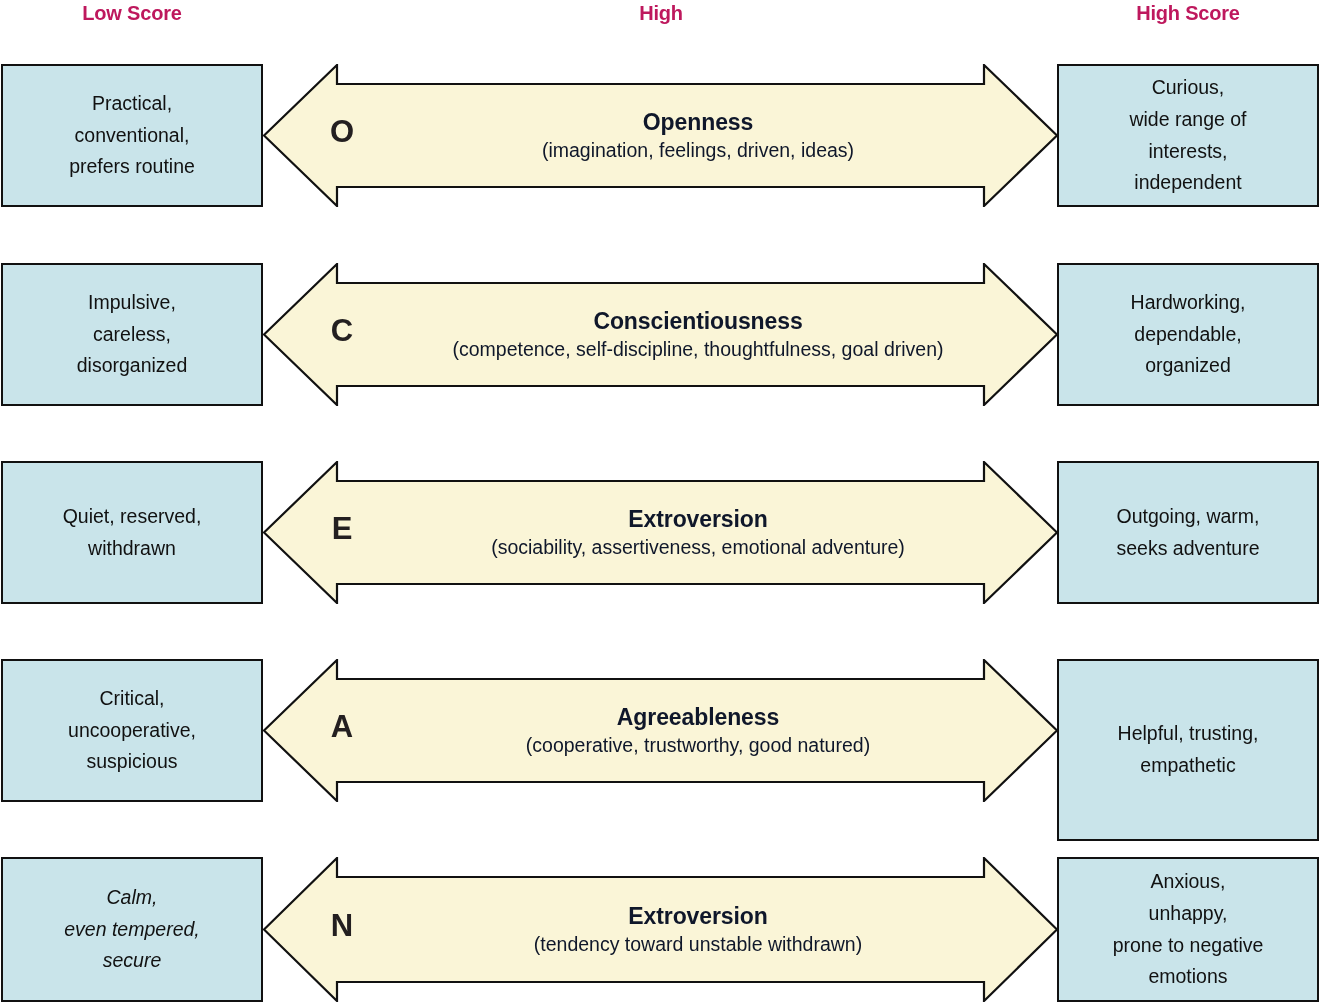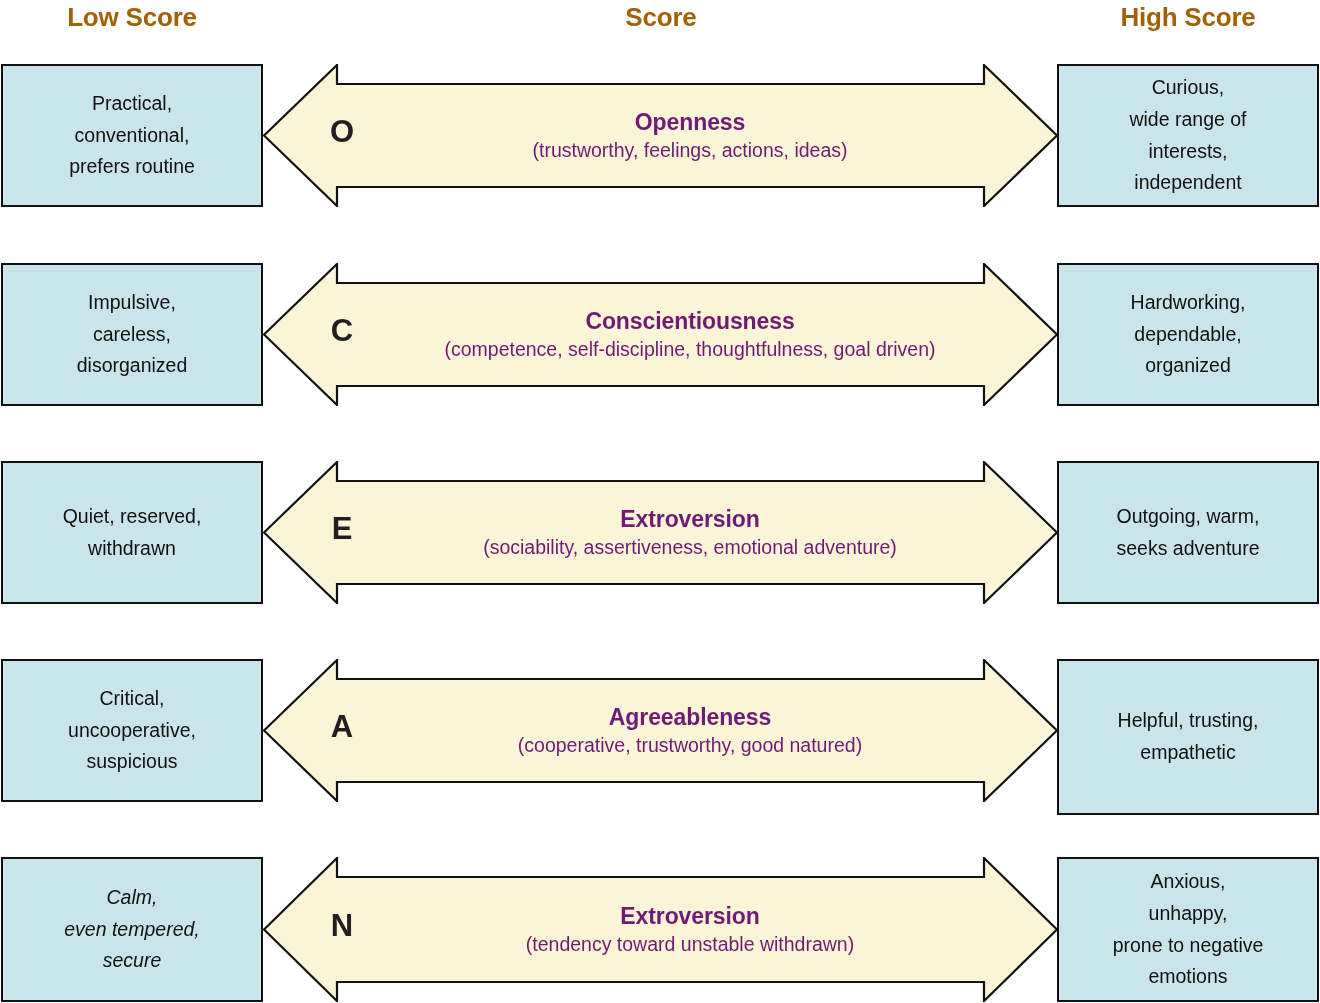--- a/index.html
+++ b/index.html
@@ -14,23 +14,23 @@
     position: relative;
     width: 1320px;
     height: 1003px;
     background: #ffffff;
   }
 
   
   .col-header {
     position: absolute;
     top: 2px;
-    font-size: 26px;
+    font-size: 20px;
     font-weight: bold;
-    color: #a16207;
+    color: #be185d;
     letter-spacing: -0.2px;
     white-space: nowrap;
   }
   .col-header.low  { left: 0px;    width: 264px; text-align: center; }
   .col-header.trait{ left: 337px;  width: 648px; text-align: center; }
   .col-header.high { left: 1056px; width: 264px; text-align: center; }
 
   
   .row {
     position: absolute;
@@ -72,24 +72,24 @@
     position: absolute;
     left: 56px;
     width: 46px;
     text-align: center;
     font-size: 31px;
     font-weight: bold;
     color: #231f20;
   }
   .arrow-text {
     position: absolute;
-    left: 74px;
+    left: 82px;
     width: 706px;
     text-align: center;
-    color: #701a75;
+    color: #0f172a;
   }
   .arrow-text .trait-name {
     display: block;
     font-size: 23px;
     font-weight: bold;
     line-height: 1.22;
     letter-spacing: -0.1px;
   }
   .arrow-text .trait-facets {
     display: block;
@@ -98,36 +98,36 @@
     line-height: 1.30;
     margin-top: 2px;
   }
 </style>
 </head>
 <body>
 
 <div id="page">
 
   <div class="col-header low">Low Score</div>
-  <div class="col-header trait">Score</div>
+  <div class="col-header trait">High</div>
   <div class="col-header high">High Score</div>
 
   <div id="rows-container">
       <div class="row" style="top: 64px; height: 143px;">
         <div class="score-box low" style="top: 0px; height: 143px;">
           <span class="txt">Practical,<br>conventional,<br>prefers routine</span>
         </div>
         <div class="arrow-wrap" style="top: 0px; height: 143px;">
           <svg viewBox="0 0 795 143" width="795" height="143">
             <polygon points="1,71.5 74,1 74,20 721,20 721,1 794,71.5 721,142 721,123 74,123 74,142" fill="#faf5d7" stroke="#111111" stroke-width="2.2" stroke-linejoin="miter"></polygon>
           </svg>
           <div class="arrow-letter" style="top: 49.5px;">O</div>
           <div class="arrow-text" style="top: 43.8047px;">
             <span class="trait-name">Openness</span>
-            <span class="trait-facets">(trustworthy, feelings, actions, ideas)</span>
+            <span class="trait-facets">(imagination, feelings, driven, ideas)</span>
           </div>
         </div>
         <div class="score-box high" style="top: 0px; height: 143px;">
           <span class="txt">Curious,<br>wide range of<br>interests,<br>independent</span>
         </div>
       </div>
       <div class="row" style="top: 263px; height: 143px;">
         <div class="score-box low" style="top: 0px; height: 143px;">
           <span class="txt">Impulsive,<br>careless,<br>disorganized</span>
         </div>
@@ -170,21 +170,21 @@
         <div class="arrow-wrap" style="top: 0px; height: 143px;">
           <svg viewBox="0 0 795 143" width="795" height="143">
             <polygon points="1,71.5 74,1 74,20 721,20 721,1 794,71.5 721,142 721,123 74,123 74,142" fill="#faf5d7" stroke="#111111" stroke-width="2.2" stroke-linejoin="miter"></polygon>
           </svg>
           <div class="arrow-letter" style="top: 49.5px;">A</div>
           <div class="arrow-text" style="top: 43.8047px;">
             <span class="trait-name">Agreeableness</span>
             <span class="trait-facets">(cooperative, trustworthy, good natured)</span>
           </div>
         </div>
-        <div class="score-box high" style="top: 0px; height: 156px;">
+        <div class="score-box high" style="top: 0px; height: 182px;">
           <span class="txt">Helpful, trusting,<br>empathetic</span>
         </div>
       </div>
       <div class="row" style="top: 857px; height: 145px;">
         <div class="score-box low" style="top: 0px; height: 145px; font-style: italic;">
           <span class="txt">Calm,<br>even tempered,<br>secure</span>
         </div>
         <div class="arrow-wrap" style="top: 0px; height: 145px;">
           <svg viewBox="0 0 795 145" width="795" height="145">
             <polygon points="1,72.5 74,1 74,20 721,20 721,1 794,72.5 721,144 721,125 74,125 74,144" fill="#faf5d7" stroke="#111111" stroke-width="2.2" stroke-linejoin="miter"></polygon>

